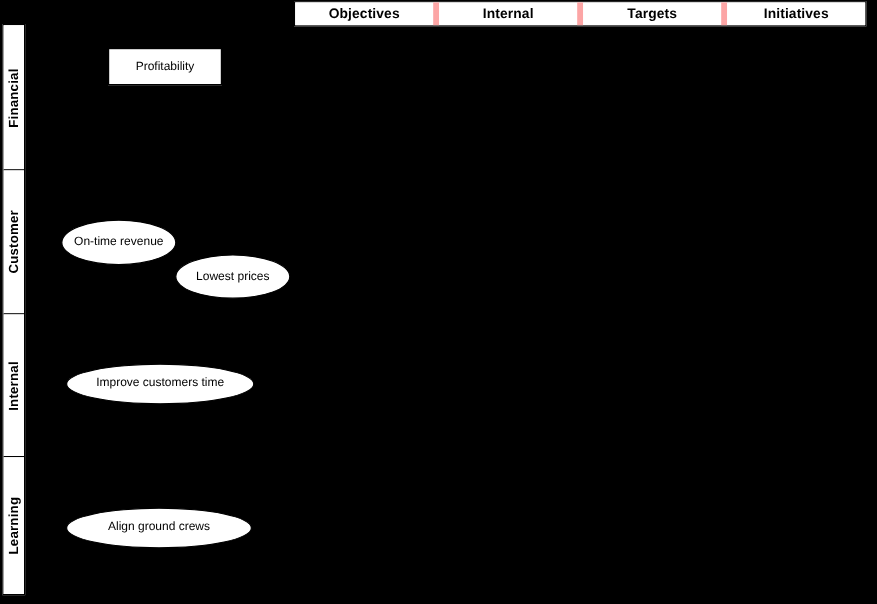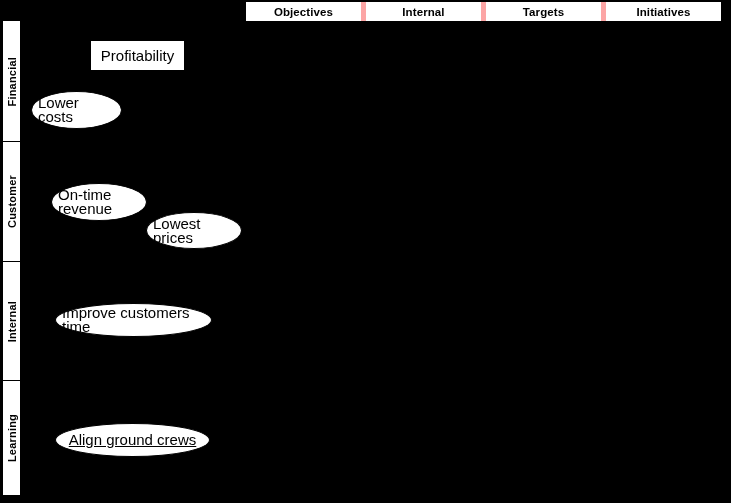--- a/index.html
+++ b/index.html
@@ -91,23 +91,23 @@
   }
 
   .node {
     position: absolute;
     background: #ffffff;
     border: 1px solid #000000;
     box-sizing: border-box;
     display: flex;
     align-items: center;
     justify-content: center;
-    text-align: left;
+    text-align: right;
     color: #000000;
-    font-size: 15px;
+    font-size: 10px;
     line-height: 14px;
     padding: 0 6px;
   }
   .node.rect {
     border-radius: 0;
   }
   .node.ellipse {
     border-radius: 50%;
   }
 </style>
@@ -143,35 +143,32 @@
     <span class="perspective-label">Learning</span>
   </div>
 </div>
 
 <div id="strategy-map">
 
   <div class="node rect" style="left:90px; top:40px; width:95px; height:31px;">
     <span>Profitability</span>
   </div>
 
-  <div class="node ellipse" style="left:31px; top:91px; width:91px; height:38px;">
-    <span>Lower costs</span>
-  </div>
 
 
 
   <div class="node ellipse" style="left:51px; top:183px; width:96px; height:38px;">
     <span>On-time revenue</span>
   </div>
 
   <div class="node ellipse" style="left:146px; top:212px; width:96px; height:37px;">
     <span>Lowest prices</span>
   </div>
 
   <div class="node ellipse" style="left:55px; top:303px; width:157px; height:34px;">
     <span>Improve customers time</span>
   </div>
 
-  <div class="node ellipse" style="left:55px; top:423px; width:155px; height:34px;text-decoration:underline;">
+  <div class="node ellipse" style="left:55px; top:423px; width:155px; height:34px;">
     <span>Align ground crews</span>
   </div>
 
 </div>
 
 </body></html>

